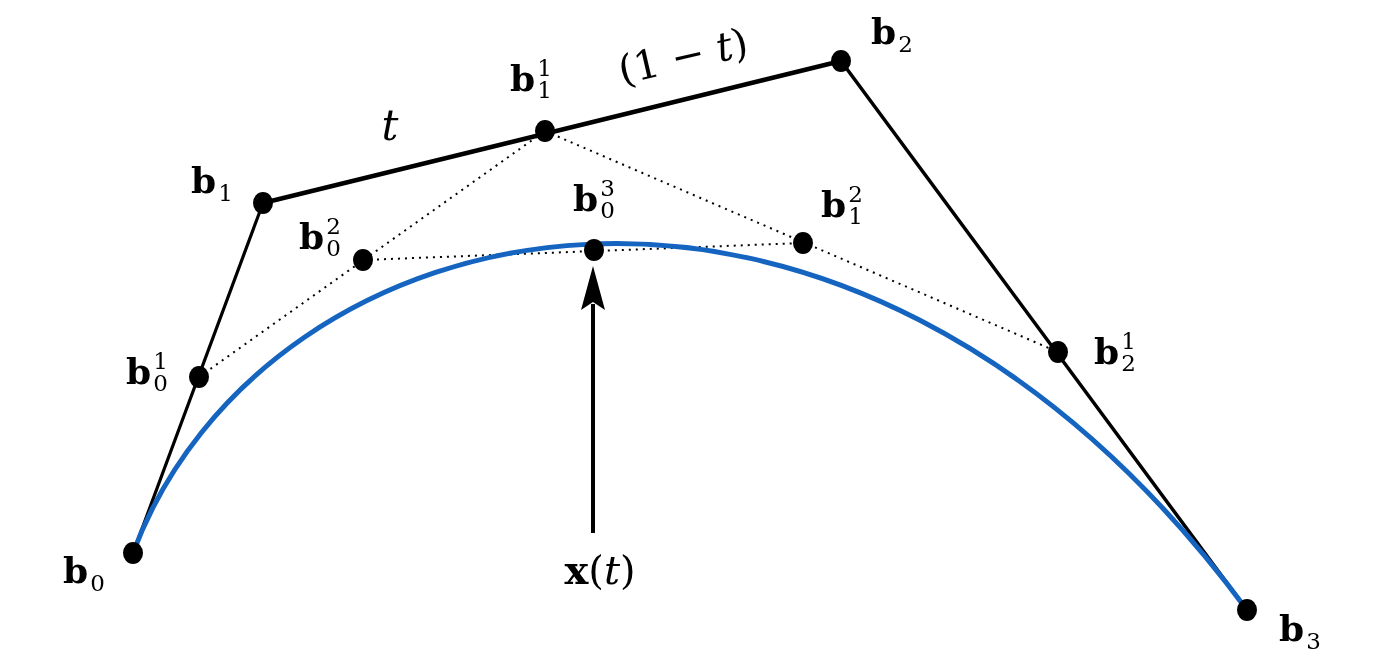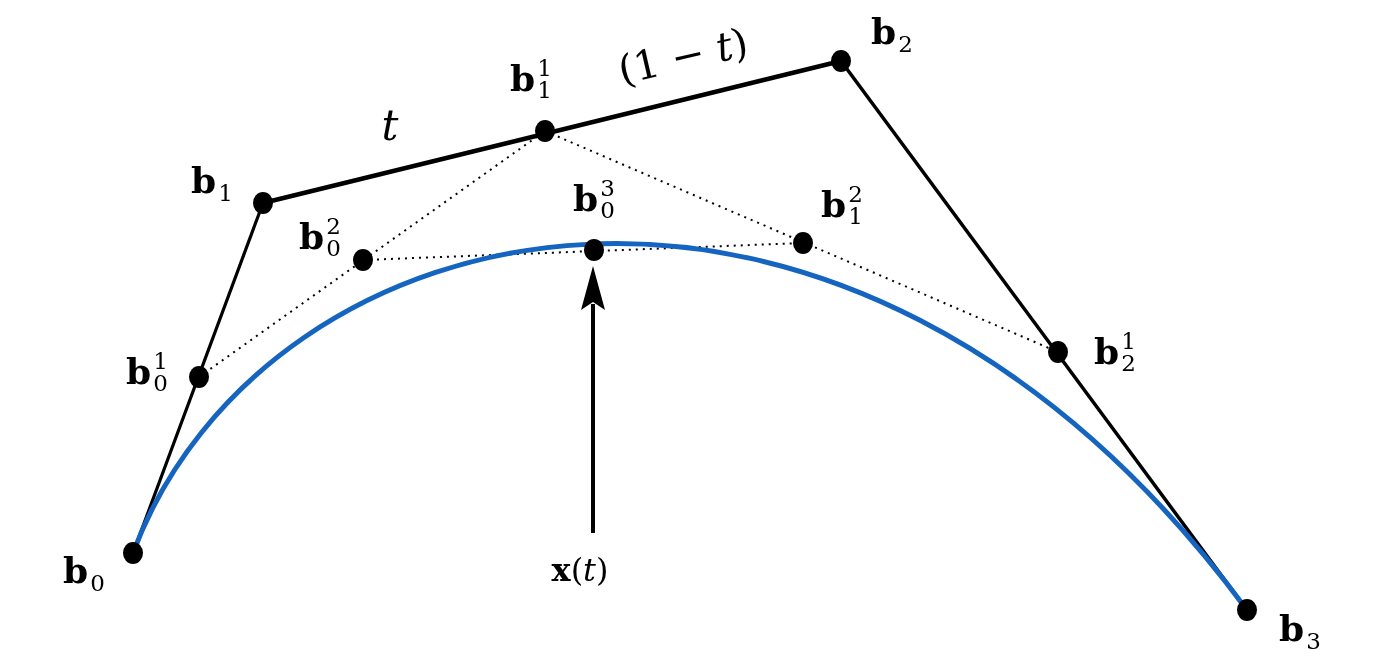--- a/index.html
+++ b/index.html
@@ -147,15 +147,15 @@
       </div>
       <div class="plabel" style="left: 594px; top: 198px;">
         <span class="base">b</span>
         <span class="scripts">
           <span class="sup">3</span>
           <span class="sub">0</span>
         </span>
       </div>
       <div class="mlabel" style="left: 390px; top: 126px; font-size: 42px; transform: translate(-50%, -50%) rotate(0deg);"><span class="italic">t</span></div>
       <div class="mlabel" style="left: 683px; top: 56px; font-size: 40px; transform: translate(-50%, -50%) rotate(-13deg);"><span class="normal">(1 − </span><span class="italic">t</span><span class="normal">)</span></div>
-      <div class="mlabel" style="left: 580px; top: 570px; font-size: 32px; transform: translate(-50%, -50%) rotate(0deg);"><span class="bold">x</span><span class="normal">(</span><span class="italic">t</span><span class="normal">)</span></div>
+      <div class="mlabel" style="left: 600px; top: 570px; font-size: 40px; transform: translate(-50%, -50%) rotate(0deg);"><span class="bold">x</span><span class="normal">(</span><span class="italic">t</span><span class="normal">)</span></div>
     </div>
 </div>
 
 </body></html>

